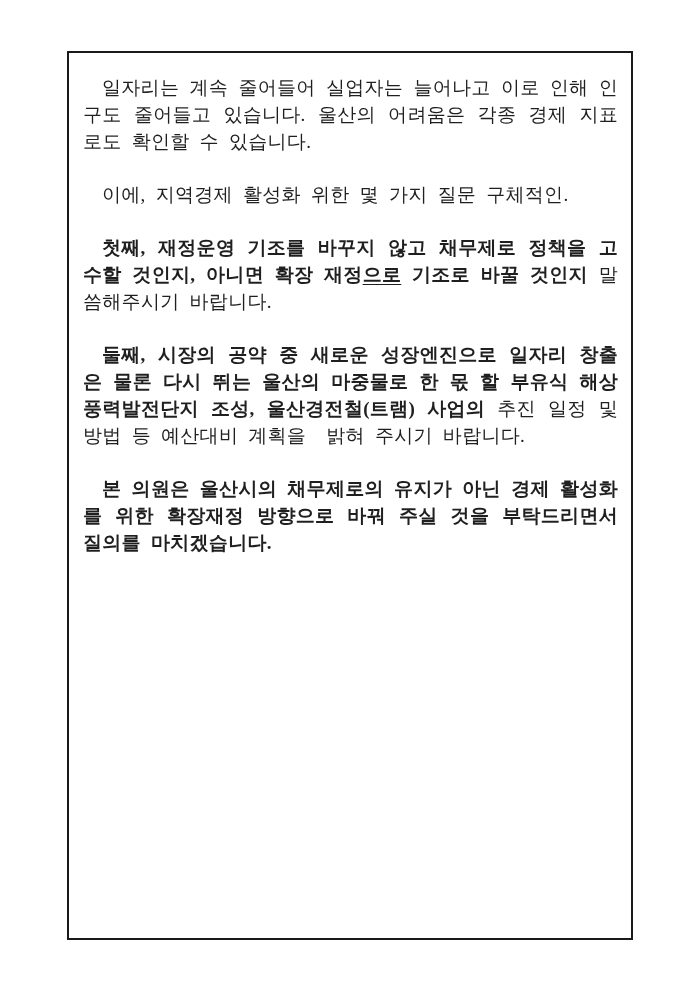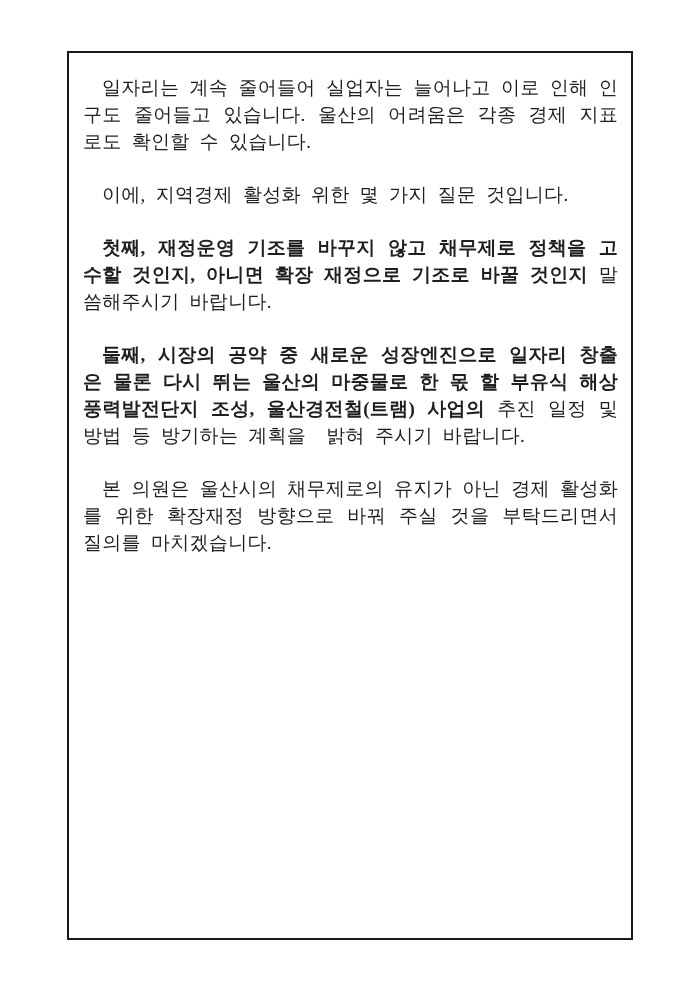--- a/index.html
+++ b/index.html
@@ -38,31 +38,32 @@
     text-align: justify;
     text-indent: 19px;
     word-spacing: 5px;
     letter-spacing: 0.3px;
   }
   .doc-body p.para.gap-before {
     margin-top: 27px;
   }
   .doc-body p.para:last-child {
     margin-bottom: 0;
+    font-weight: bold;
   }
   .seg { white-space: pre-wrap; }
   .seg.b { font-weight: bold; margin-top: 8px; }
-  .seg.u { text-underline-offset: 3px; }
+  .seg.u { text-decoration: underline; text-underline-offset: 3px; }
 </style>
 </head>
 <body style="--page-bg: #ffffff; --border-color: #1a1a1a; --text-color: #1f1f1f;">
 
 <div class="page">
   <div class="doc-border">
     <div class="doc-body">
         <p class="para"><span class="seg">일자리는 계속 줄어들어 실업자는 늘어나고 이로 인해 인구도 줄어들고 있습니다. 울산의 어려움은 각종 경제 지표로도 확인할 수 있습니다.</span></p>
-        <p class="para"><span class="seg">이에, 지역경제 활성화 위한 몇 가지 질문 것입니다.</span></p>
+        <p class="para"><span class="seg">이에, 지역경제 활성화 위한 몇 가지 질문 구체적인.</span></p>
         <p class="para"><span class="seg b">첫째, 재정운영 기조를 바꾸지 않고 채무제로 정책을 고수할 것인지, 아니면 확장 재정</span><span class="seg b u">으로</span><span class="seg b"> 기조로 바꿀 것인지 </span><span class="seg">말씀해주시기 바랍니다.</span></p>
-        <p class="para"><span class="seg b">둘째, 시장의 공약 중 새로운 성장엔진으로 일자리 창출은 물론 다시 뛰는 울산의 마중물로 한 몫 할 부유식 해상 풍력발전단지 조성, 울산경전철(트램) 사업의</span><span class="seg"> 추진 일정 및 방법 등 방기하는 계획을  밝혀 주시기 바랍니다.</span></p>
+        <p class="para"><span class="seg b">둘째, 시장의 공약 중 새로운 성장엔진으로 일자리 창출은 물론 다시 뛰는 울산의 마중물로 한 몫 할 부유식 해상 풍력발전단지 조성, 울산경전철(트램) 사업의</span><span class="seg"> 추진 일정 및 방법 등 예산대비 계획을  밝혀 주시기 바랍니다.</span></p>
         <p class="para"><span class="seg">본 의원은 울산시의 채무제로의 유지가 아닌 경제 활성화를 위한 확장재정 방향으로 바꿔 주실 것을 부탁드리면서 질의를 마치겠습니다.</span></p>
       </div>
   </div>
 </div>
 
 </body></html>

